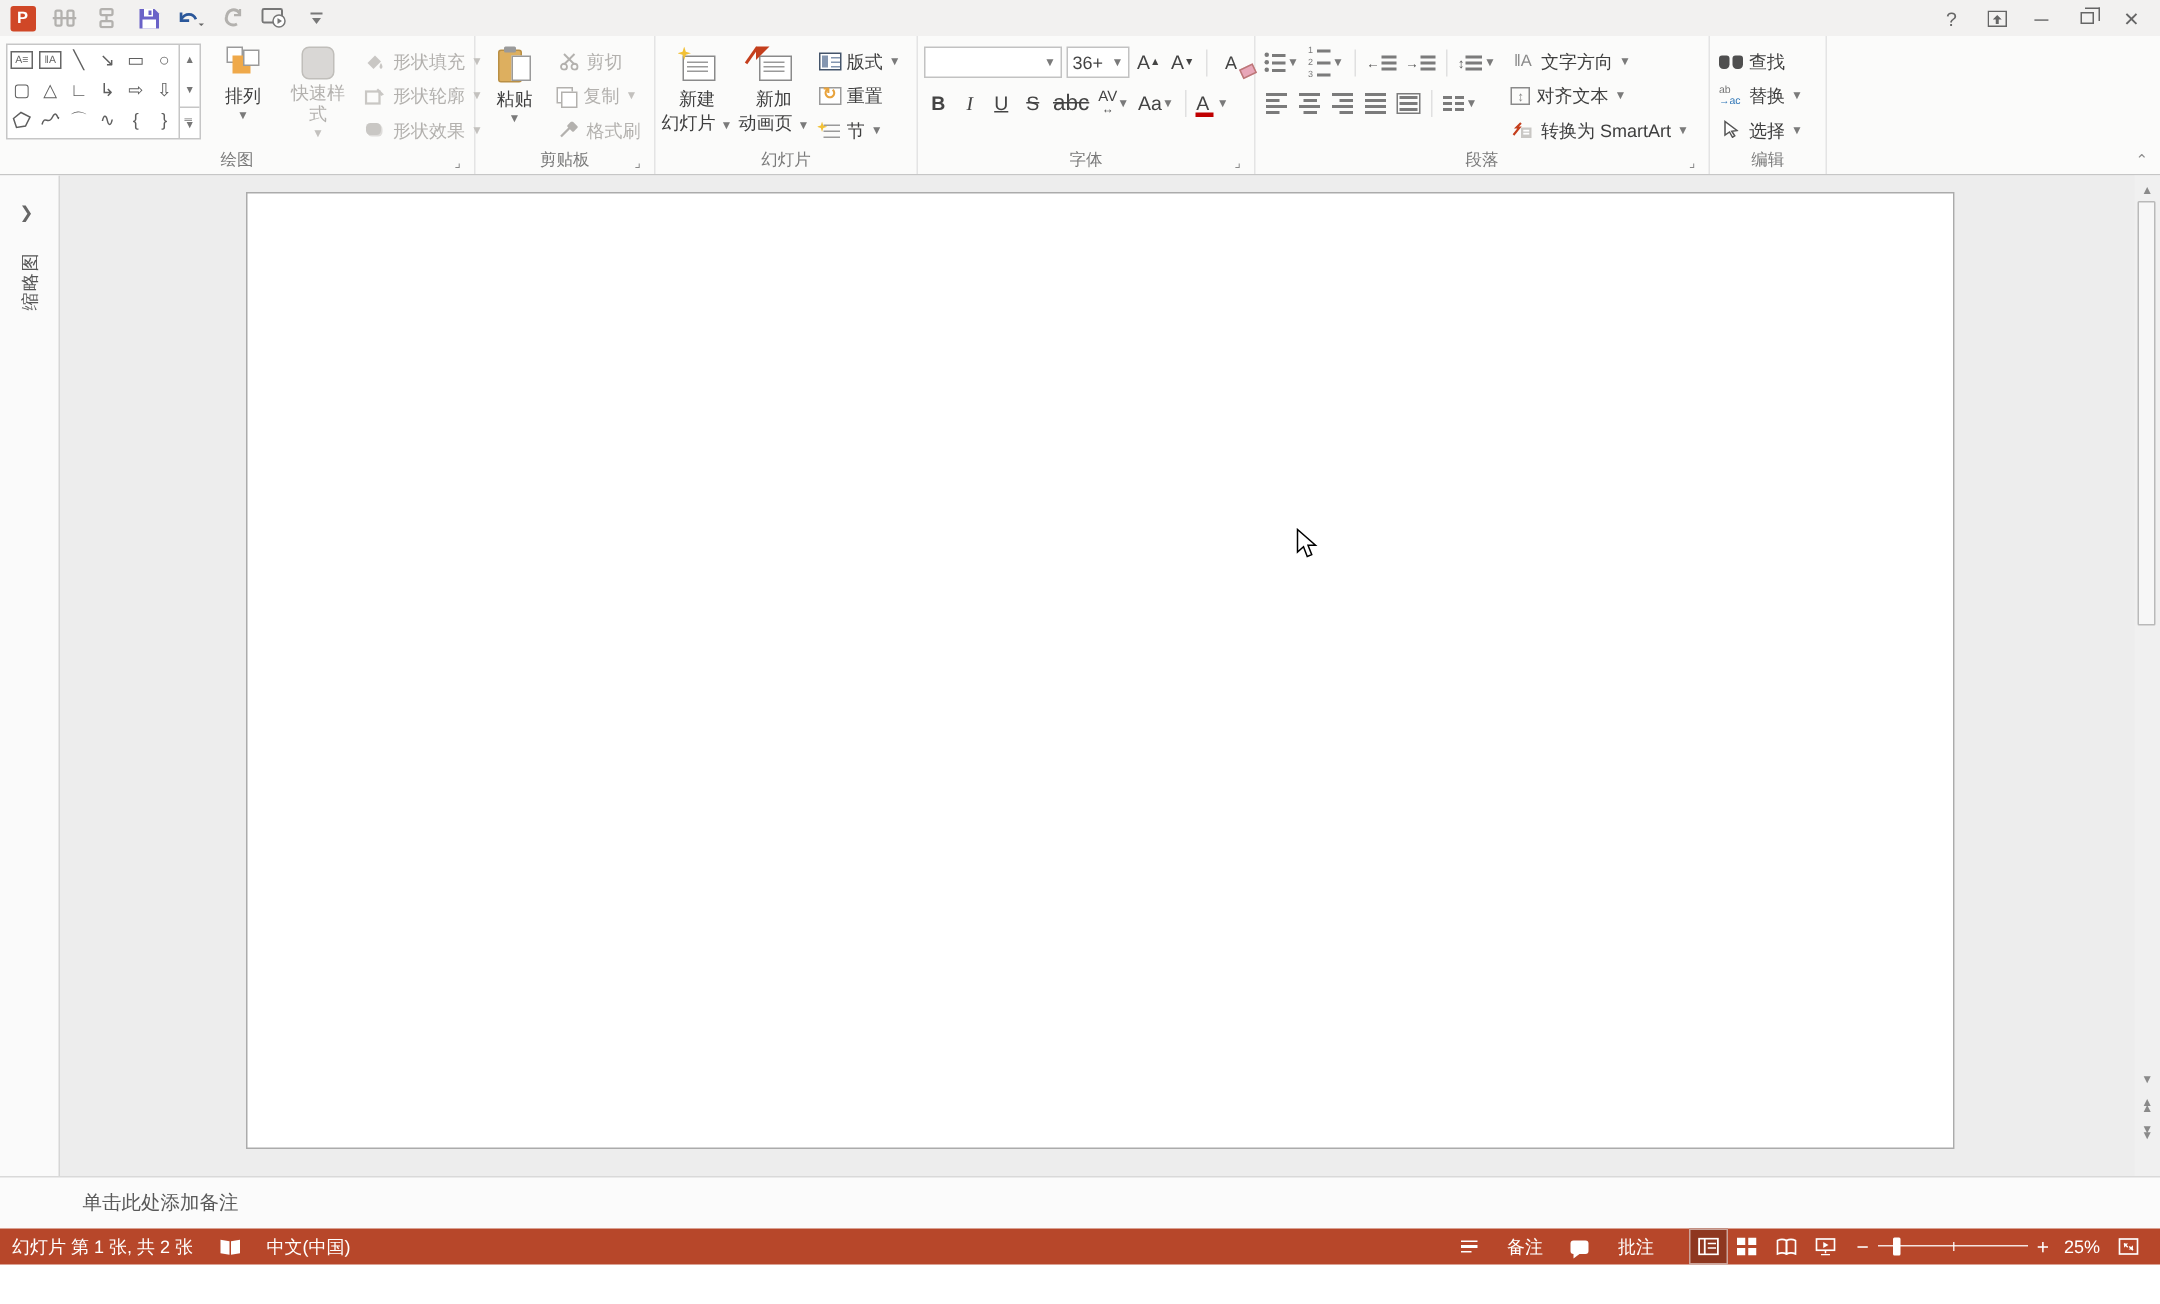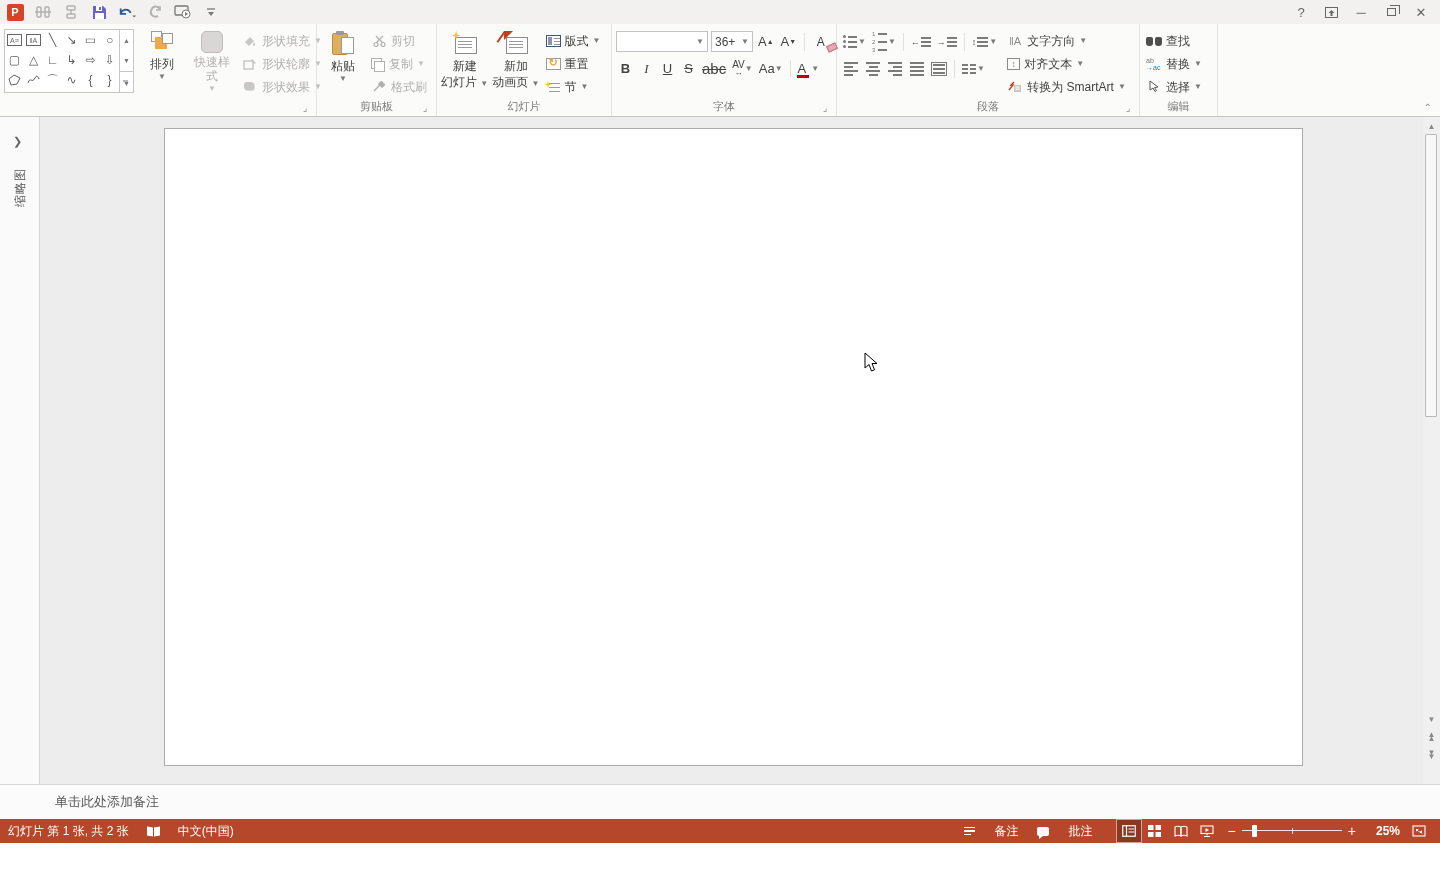--- a/index.html
+++ b/index.html
@@ -307,20 +307,21 @@
           <span class="mini-ic">
               <svg width="14" height="12" viewBox="0 0 14 12">
                 <rect x="2" y="2" width="10" height="8" rx="3" fill="#dedcda"></rect>
                 <rect x="1" y="1" width="10" height="8" rx="3" fill="#c9c7c4"></rect>
               </svg>
             </span>
           <span>形状效果</span>
             <span class="chev">▼</span>
         </div>
       </div>
+      <div class="rg-footer">绘图</div>
       <span class="launcher">⌟</span>
     </div>
 
     <div class="rgroup" style="width:120px; display:flex; gap:4px;">
       <div class="bigbtn">
         <span class="clip-ic">
             <span class="board"></span>
             <span class="clip"></span>
             <span class="page"></span>
           </span>
@@ -697,21 +698,21 @@
       </span>
       <span class="zoomwrap">
         <span style="font-size:14px;">−</span>
         <span class="ztrack">
             <span class="line"></span>
             <span class="tick"></span>
             <span class="thumbz"></span>
           </span>
         <span style="font-size:14px;">+</span>
       </span>
-      <span class="sb-item" style="margin:0 6px 0 12px;font-weight:bold;">25%</span>
+      <span class="sb-item" style="margin:0 6px 0 2px;">25%</span>
       <span class="viewbtn">
         <svg width="14" height="12" viewBox="0 0 14 12">
             <rect x="1" y="1" width="12" height="10" fill="none" stroke="#fff" stroke-width="1.1"></rect>
             <path d="M4,4 l2.5,2.5 M10,8.5 L7.5,6" stroke="#fff"></path>
             <path d="M3.5,3.5 h3 l-3,3 z" fill="#fff" transform="scale(0.9) translate(1,1)"></path>
             <path d="M10.5,8.5 h-3 l3,-3 z" fill="#fff" transform="scale(0.95)"></path>
           </svg>
       </span>
     </div>
   </div>

